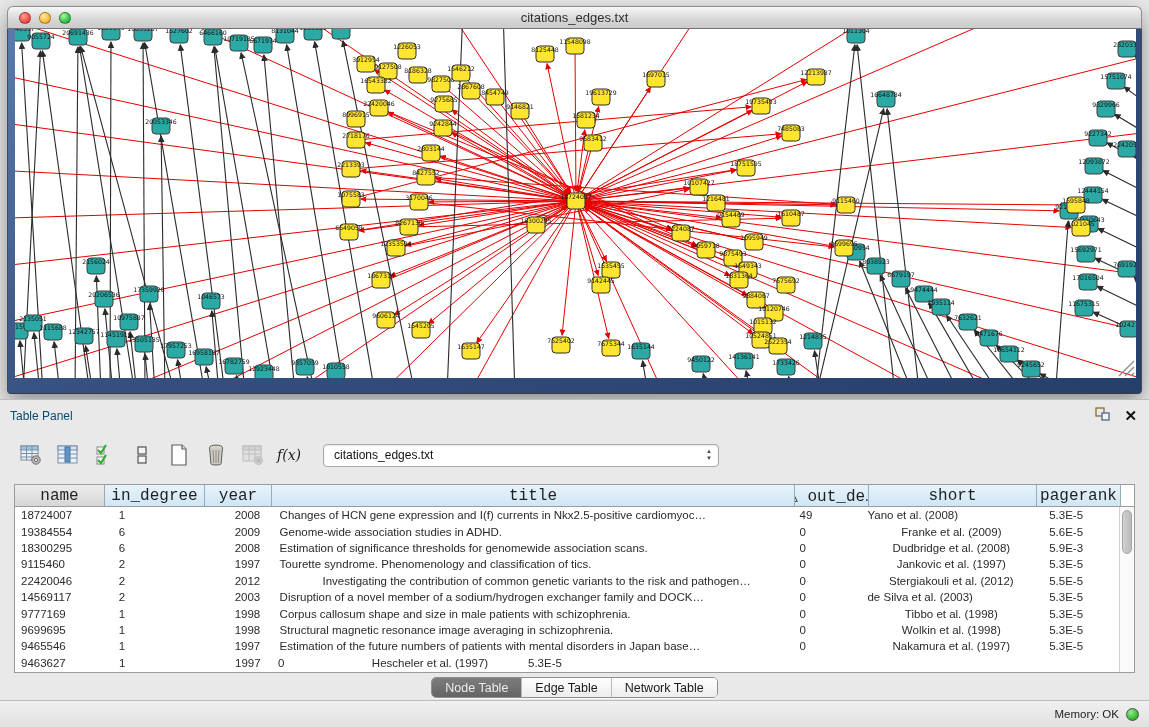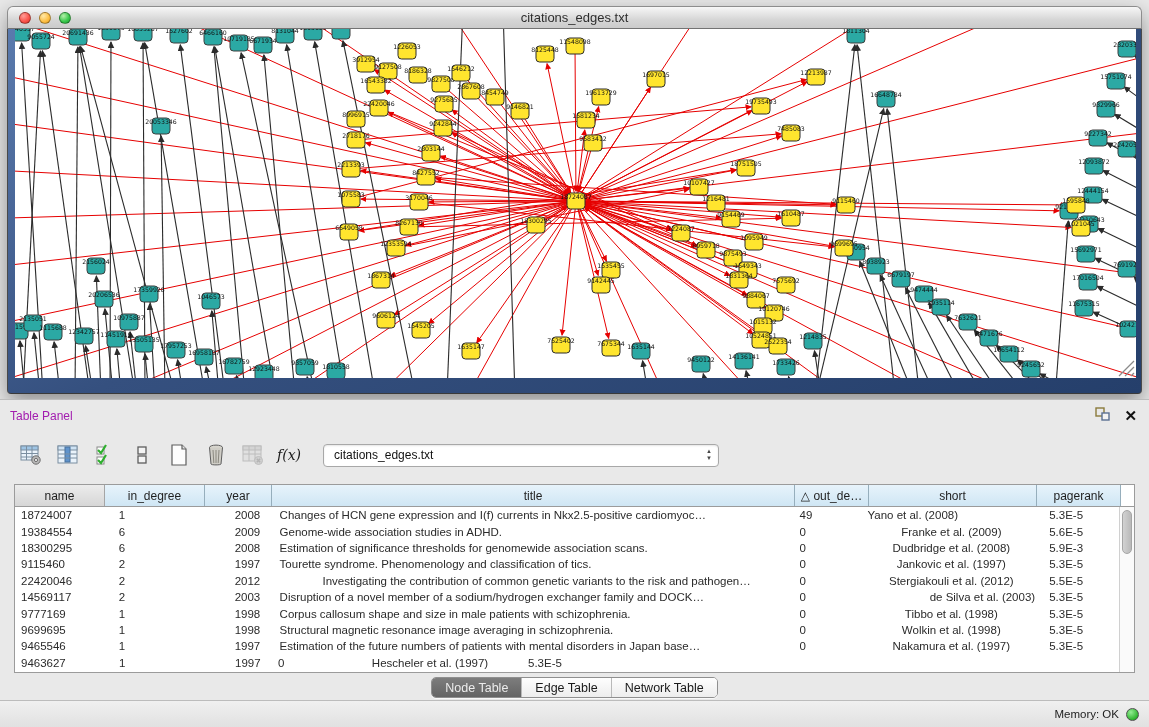--- a/index.html
+++ b/index.html
@@ -22,40 +22,40 @@
            padding:0 7px 15px 7px; border-radius:0 0 4px 4px;
            border-left:1px solid #4a4a4a; border-right:1px solid #4a4a4a; border-bottom:1px solid #3a3a3a; }
   .canvas { width:1121px; height:349px; background:#ffffff; position:relative; overflow:hidden; }
   .canvas svg { position:absolute; left:0; top:0; }
 
   
   .tpanel { position:absolute; left:0; top:399px; width:1149px; height:328px; background:#e9e9e9;
             border-top:1px solid #bdbdbd; }
   .phead { height:31px; display:flex; align-items:center; justify-content:space-between;
            padding:0 12px 0 10px; }
-  .phead-title { font-size:12px; color:#a21caf; }
+  .phead-title { font-size:12px; color:#0c4a6e; }
   .phead-icons { display:flex; align-items:center; gap:14px; }
   .closex { font-size:15px; font-weight:bold; color:#111; line-height:1; }
 
   .toolbar { display:flex; align-items:center; margin:10px 0 0 18px; height:28px; }
   .tbtn { width:26px; height:26px; display:flex; align-items:center; justify-content:center; margin-right:11px; }
   .tbtn.disabled { opacity:.55; }
   .fx { font-family:"DejaVu Serif", serif; font-style:italic; font-size:14px; color:#1a1a1a; margin-right:14px; }
   .combo { width:396px; height:23px; background:#fff; border:1px solid #a8a8a8; border-radius:4px;
            display:flex; align-items:center; padding:0 22px 0 10px; font-size:12px; color:#111;
            position:relative; box-shadow:inset 0 1px 2px rgba(0,0,0,.10); margin-left:8px; }
   .stepper { position:absolute; right:6px; top:3px; display:flex; flex-direction:column; line-height:0; }
   .stepper span { font-size:6px; color:#444; line-height:7px; text-align:center; }
 
   .tablewrap { position:absolute; left:14px; top:84px; width:1121px; height:189px;
                background:#fff; border:1px solid #9b9b9b; }
   .thead { display:flex; height:22px; border-bottom:1px solid #9b9b9b; }
   .hc { border-right:1px solid #96aebc; background:linear-gradient(#e7f3fb,#cfe6f4);
-        display:flex; align-items:center; justify-content:center; font-size:12px; color:#1f1f1f;
-        overflow:hidden; white-space:nowrap; }
+        display:flex; align-items:center; justify-content:center; font-size:16px; color:#1f1f1f;
+        overflow:hidden; white-space:nowrap;font-family:Liberation Mono, monospace; }
   .hc.gray { background:linear-gradient(#ececec,#d6d6d6); border-right:1px solid #a5a5a5; }
   .tbody { position:absolute; left:0; top:22px; right:15px; bottom:0; overflow:hidden; }
   .trow { display:flex; height:16.4px; align-items:center; }
   .tc { font-size:11.5px; color:#2a2a2a; white-space:nowrap; overflow:hidden; }
   .scrollbar { position:absolute; right:0; top:22px; bottom:0; width:15px; background:#fafafa;
                border-left:1px solid #d0d0d0; }
   .thumb { position:absolute; left:2px; top:3px; width:10px; height:44px; border-radius:6px;
            background:linear-gradient(90deg,#d2d2d2,#b9b9b9); border:1px solid #a5a5a5; }
 
   .tabsrow { position:absolute; left:0; top:277px; width:100%; display:flex; justify-content:center; }
@@ -662,21 +662,21 @@
           <div class="tc" style="width: 74px; padding-left: 6px;">0</div>
           <div class="tc" style="width: 168px; text-align: center;">Stergiakouli et al. (2012)</div>
           <div class="tc" style="width: 84px; padding-left: 14px;">5.5E-5</div>
         </div>
         <div class="trow">
           <div class="tc" style="width: 90px; padding-left: 6px;">14569117</div>
           <div class="tc" style="width: 100px; padding-left: 14px;">2</div>
           <div class="tc" style="width: 67px; padding-left: 30px;">2003</div>
           <div class="tc" style="width: 523px; padding-left: 8px;">Disruption of a novel member of a sodium/hydrogen exchanger family and DOCK…</div>
           <div class="tc" style="width: 74px; padding-left: 6px;">0</div>
-          <div class="tc" style="width: 168px; text-align: right;">de Silva et al. (2003)</div>
+          <div class="tc" style="width: 168px; text-align: left;">de Silva et al. (2003)</div>
           <div class="tc" style="width: 84px; padding-left: 14px;">5.3E-5</div>
         </div>
         <div class="trow">
           <div class="tc" style="width: 90px; padding-left: 6px;">9777169</div>
           <div class="tc" style="width: 100px; padding-left: 14px;">1</div>
           <div class="tc" style="width: 67px; padding-left: 30px;">1998</div>
           <div class="tc" style="width: 523px; padding-left: 8px;">Corpus callosum shape and size in male patients with schizophrenia.</div>
           <div class="tc" style="width: 74px; padding-left: 6px;">0</div>
           <div class="tc" style="width: 168px; text-align: center;">Tibbo et al. (1998)</div>
           <div class="tc" style="width: 84px; padding-left: 14px;">5.3E-5</div>

